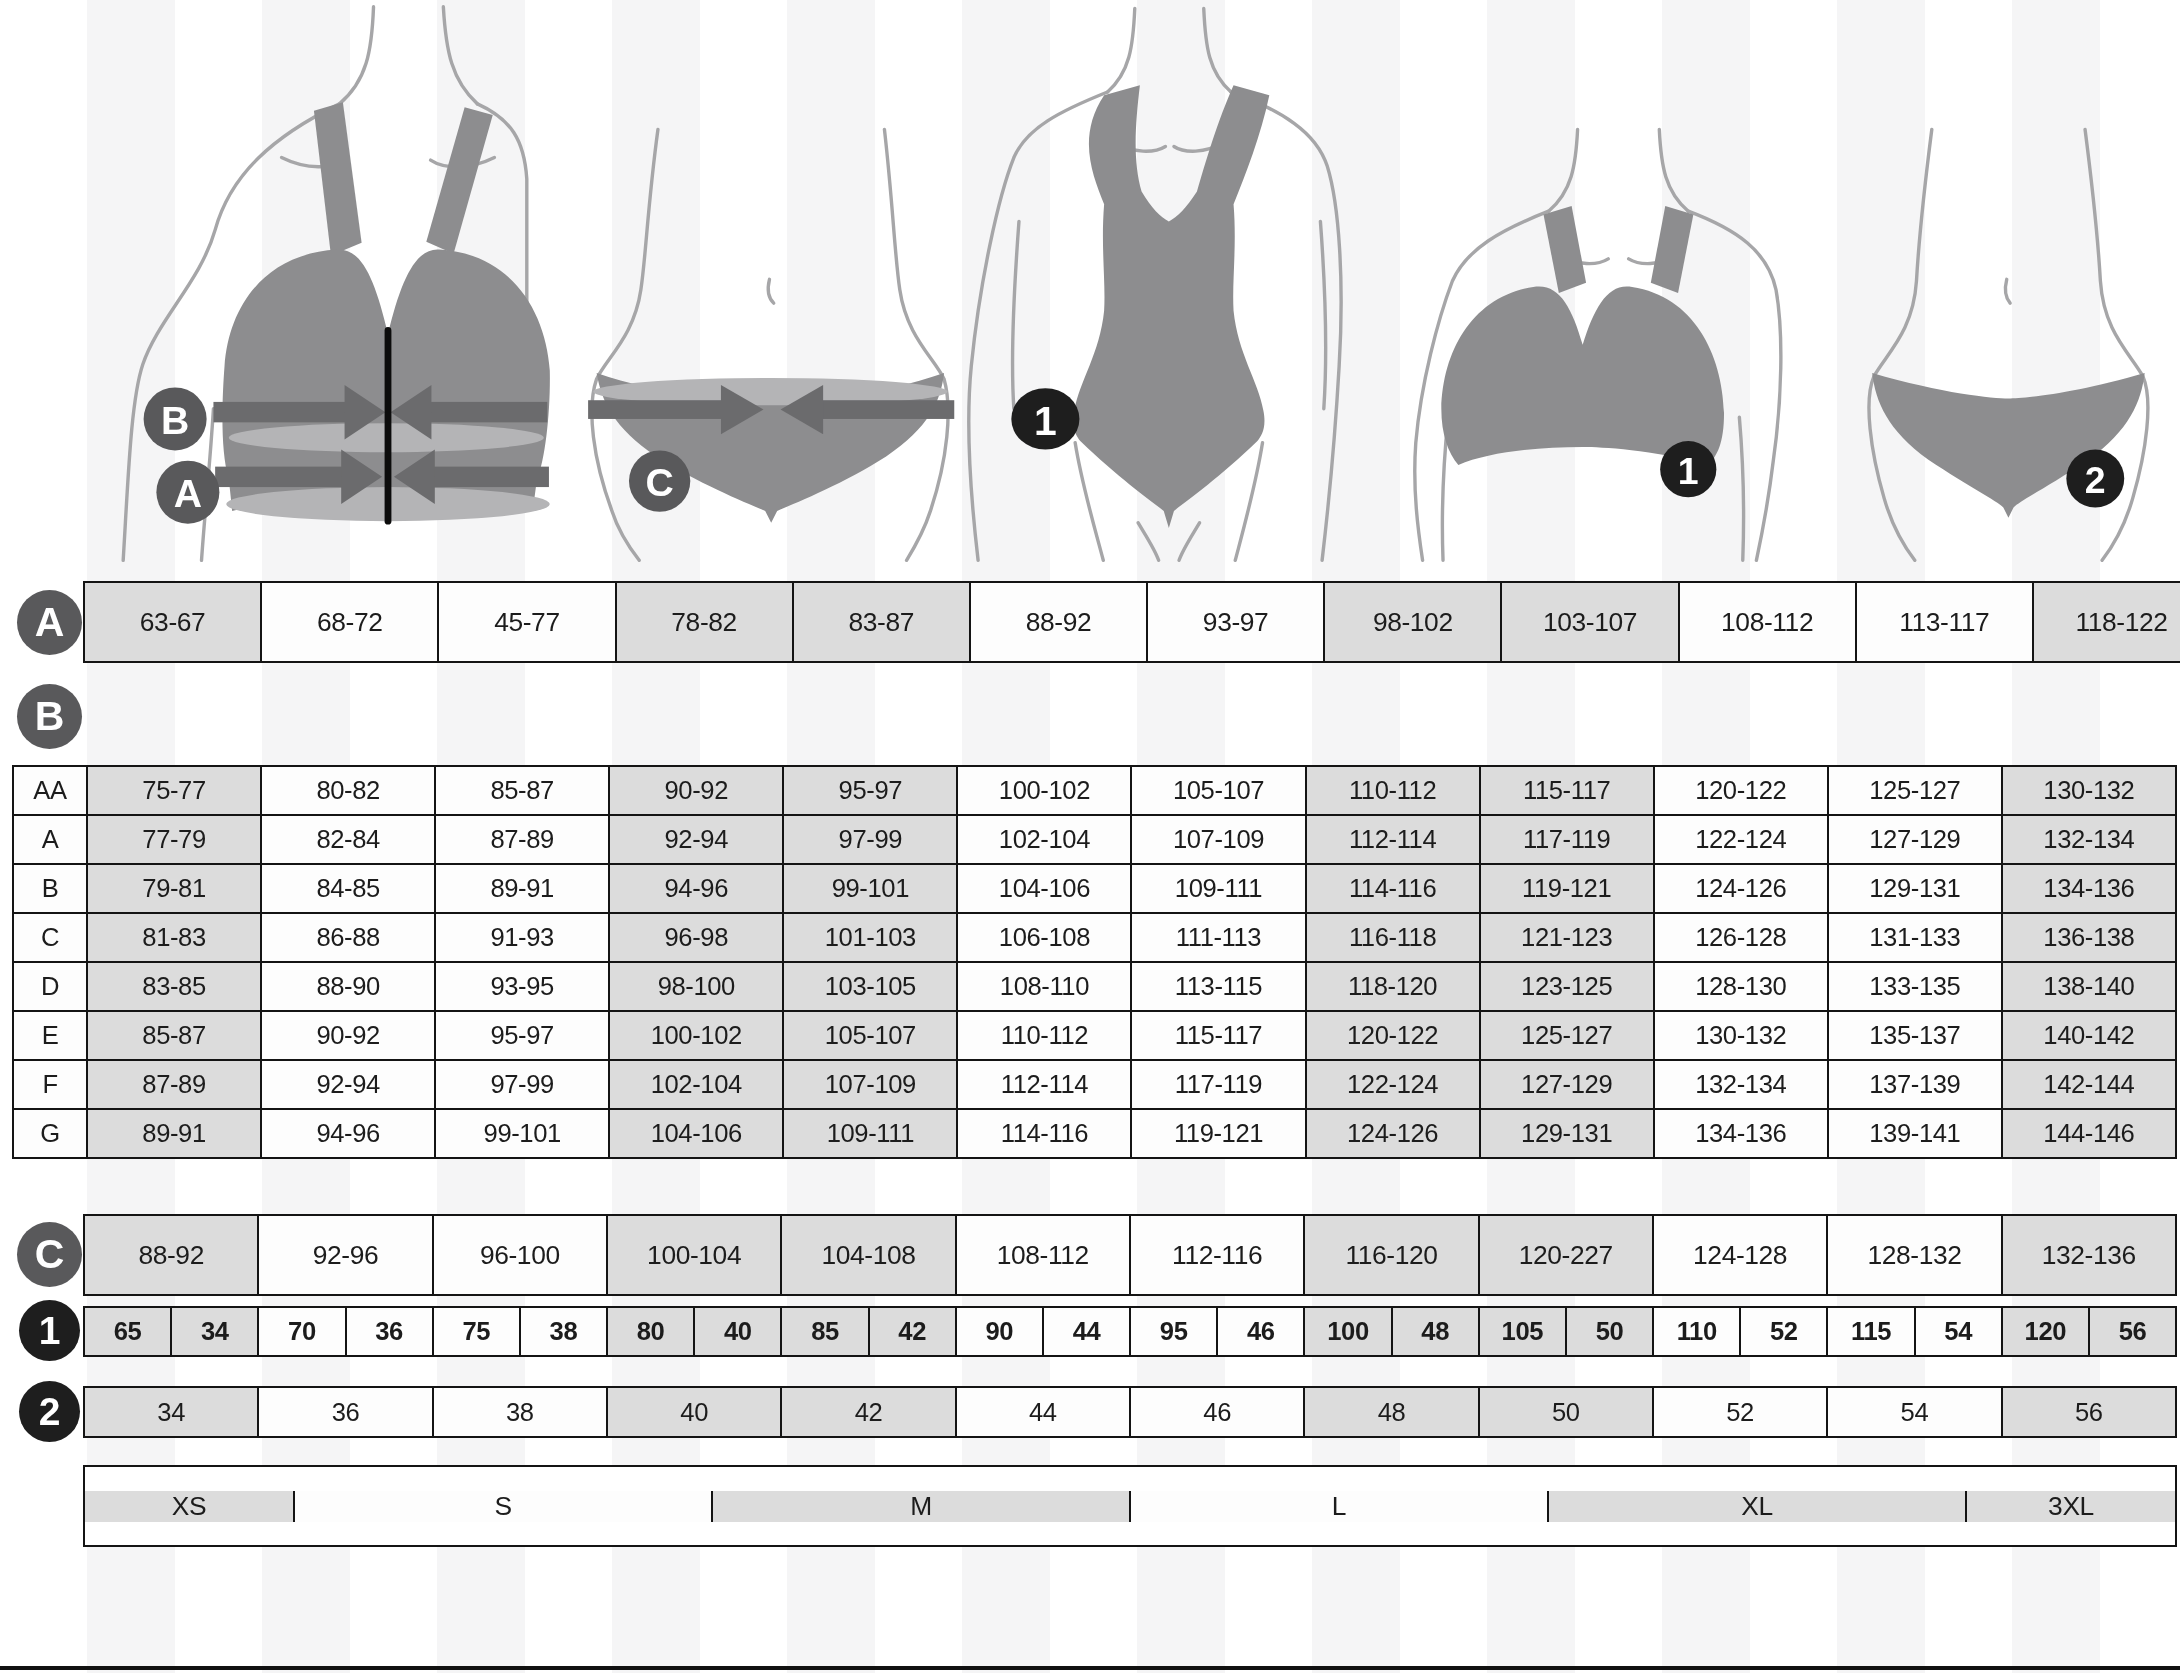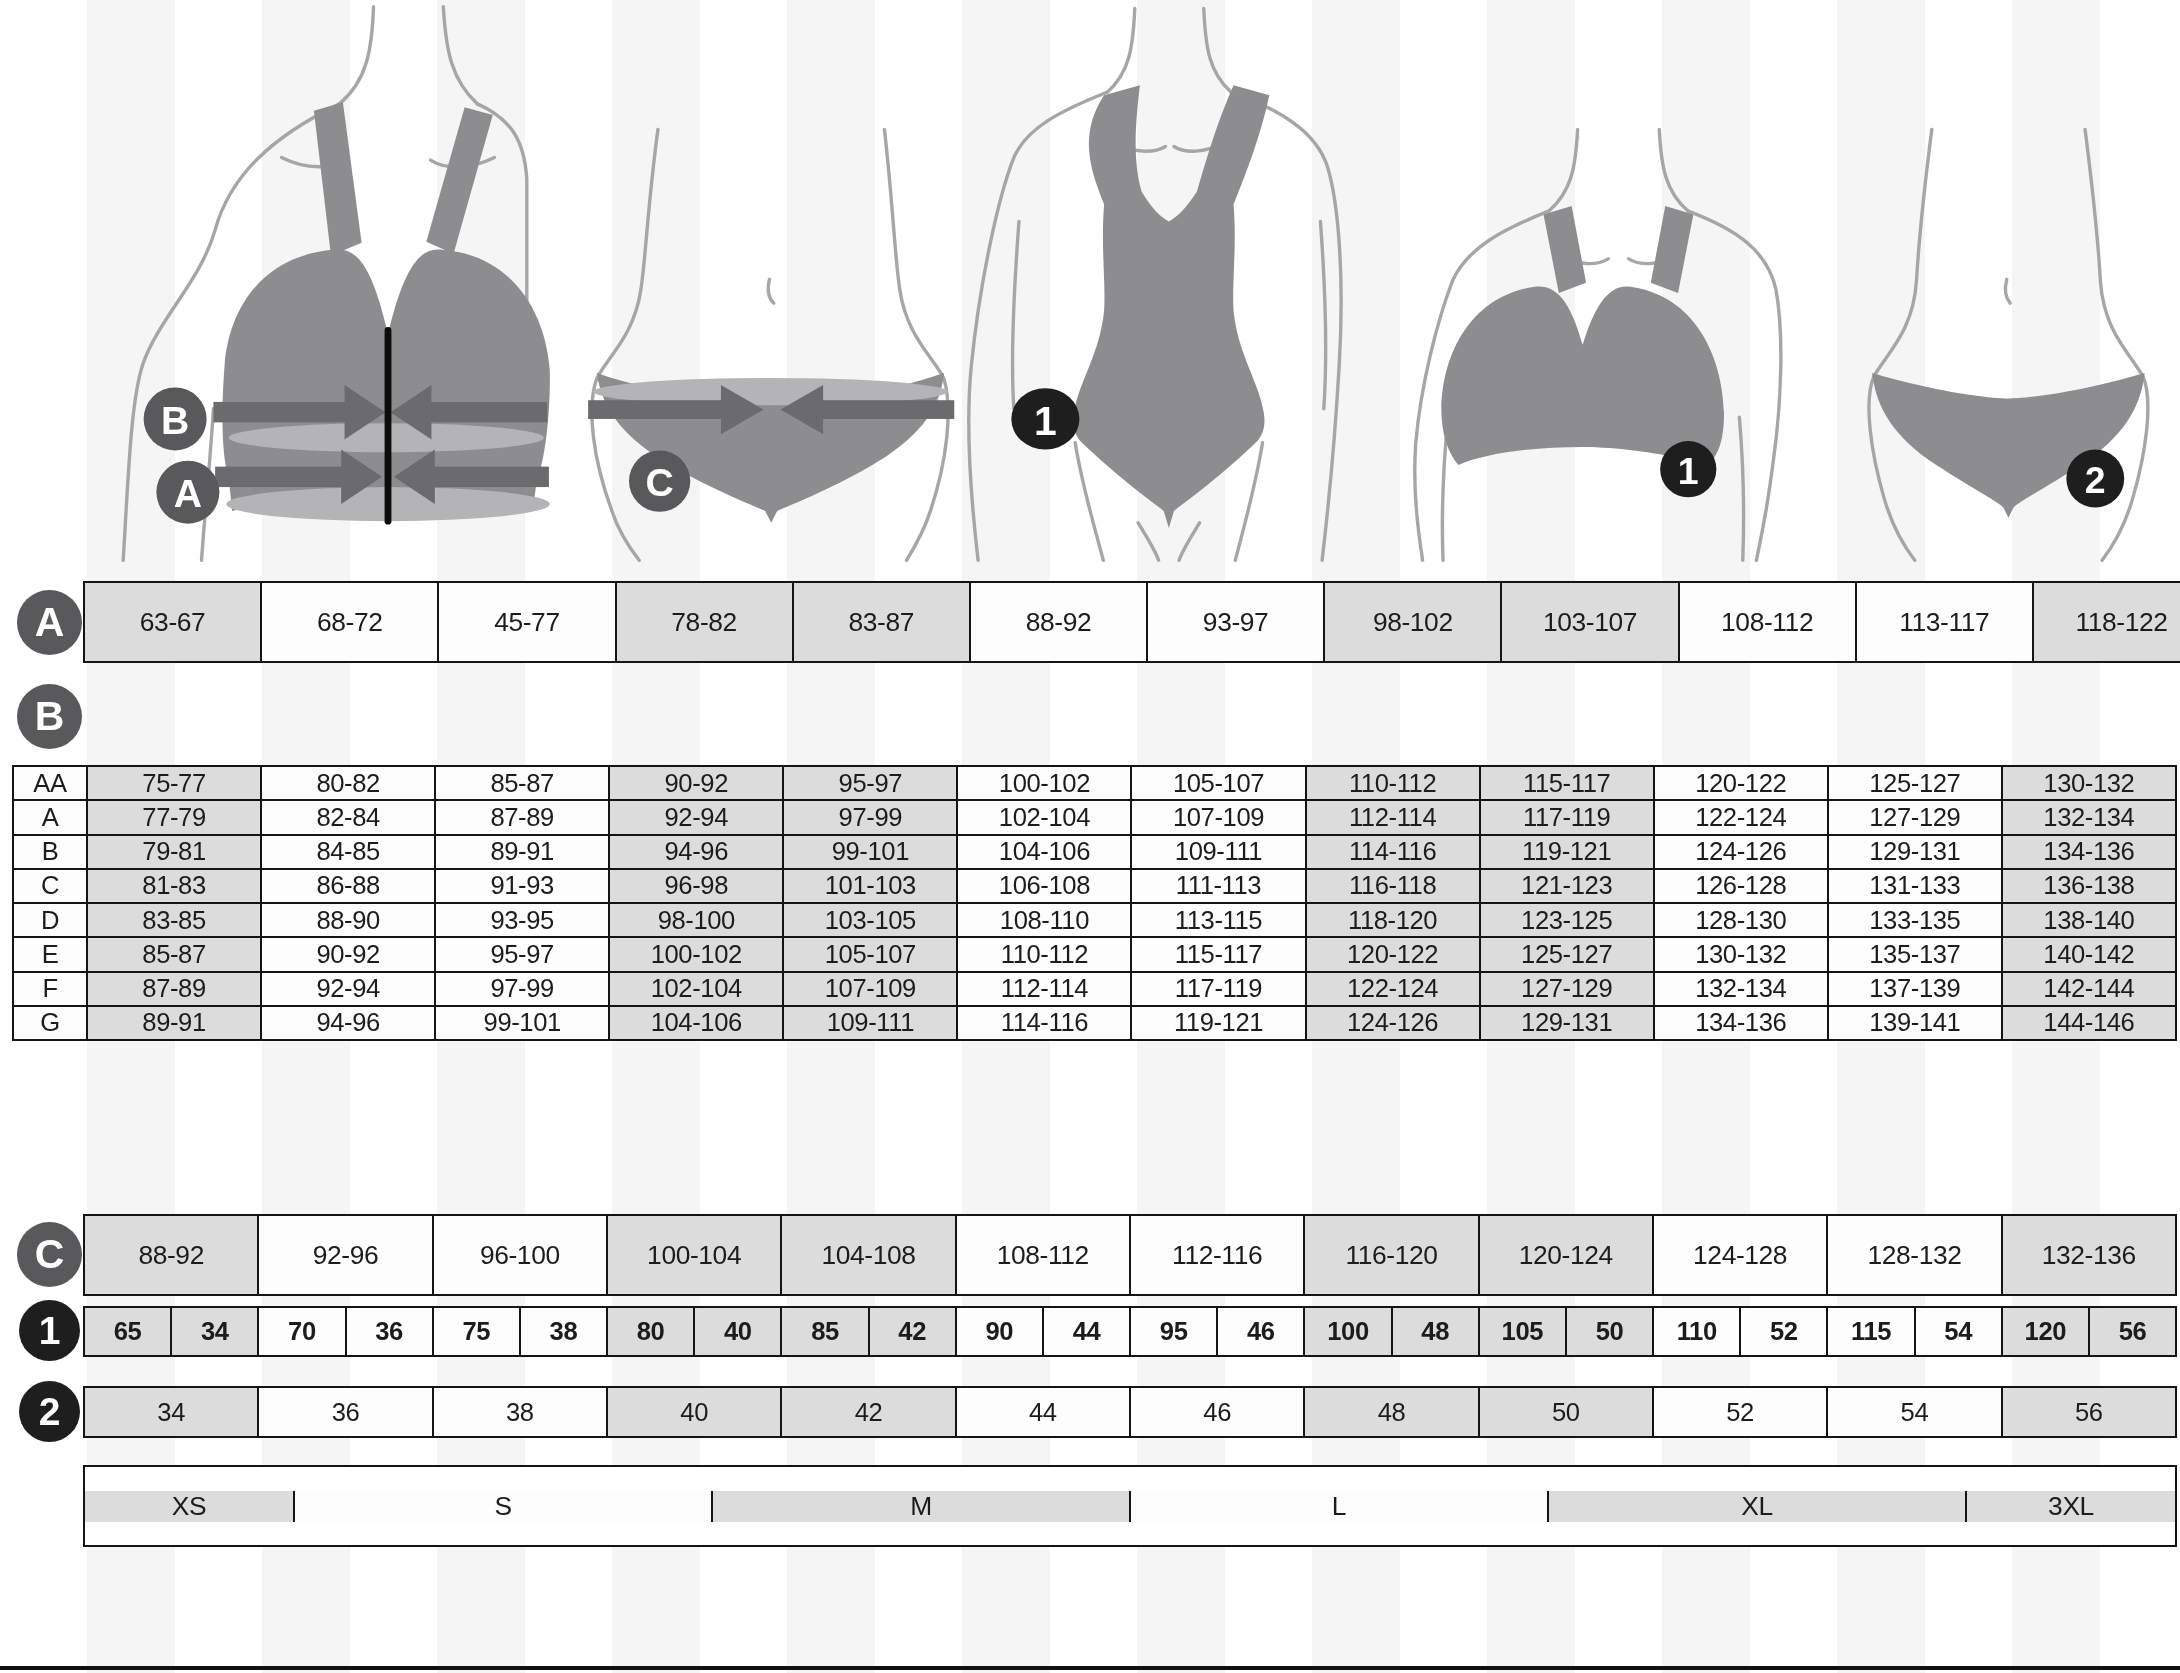--- a/index.html
+++ b/index.html
@@ -150,21 +150,21 @@
     <div class="c">88-92</div>
     <div class="c">93-97</div>
     <div class="c g">98-102</div>
     <div class="c g">103-107</div>
     <div class="c">108-112</div>
     <div class="c">113-117</div>
     <div class="c g">118-122</div>
   </div>
 
   <div class="badge blet" style="left:17px;top:684px;">B</div>
-  <div class="tbl vtbl" style="left:12px;top:765px;width:2165px;height:276px;text-align:right;">
+  <div class="tbl vtbl" style="left:12px;top:765px;width:2165px;height:394px;text-align:right;">
     <div class="row">
       <div class="c lab">AA</div>
       <div class="c g">75-77</div>
       <div class="c">80-82</div>
       <div class="c">85-87</div>
       <div class="c g">90-92</div>
       <div class="c g">95-97</div>
       <div class="c">100-102</div>
       <div class="c">105-107</div>
       <div class="c g">110-112</div>
@@ -283,21 +283,21 @@
   <div class="badge blet" style="left:17px;top:1222px;">C</div>
   <div class="tbl big" style="left:83px;top:1214px;width:2094px;height:82px;">
     <div class="c g">88-92</div>
     <div class="c">92-96</div>
     <div class="c">96-100</div>
     <div class="c g">100-104</div>
     <div class="c g">104-108</div>
     <div class="c">108-112</div>
     <div class="c">112-116</div>
     <div class="c g">116-120</div>
-    <div class="c g">120-124</div>
+    <div class="c g">120-227</div>
     <div class="c">124-128</div>
     <div class="c">128-132</div>
     <div class="c g">132-136</div>
   </div>
 
   <div class="badge bnum" style="left:19px;top:1300px;">1</div>
   <div class="tbl" style="left:83px;top:1306px;width:2094px;height:51px;font-weight:bold;">
     <div class="c g">65</div>
     <div class="c g">34</div>
     <div class="c">70</div>

